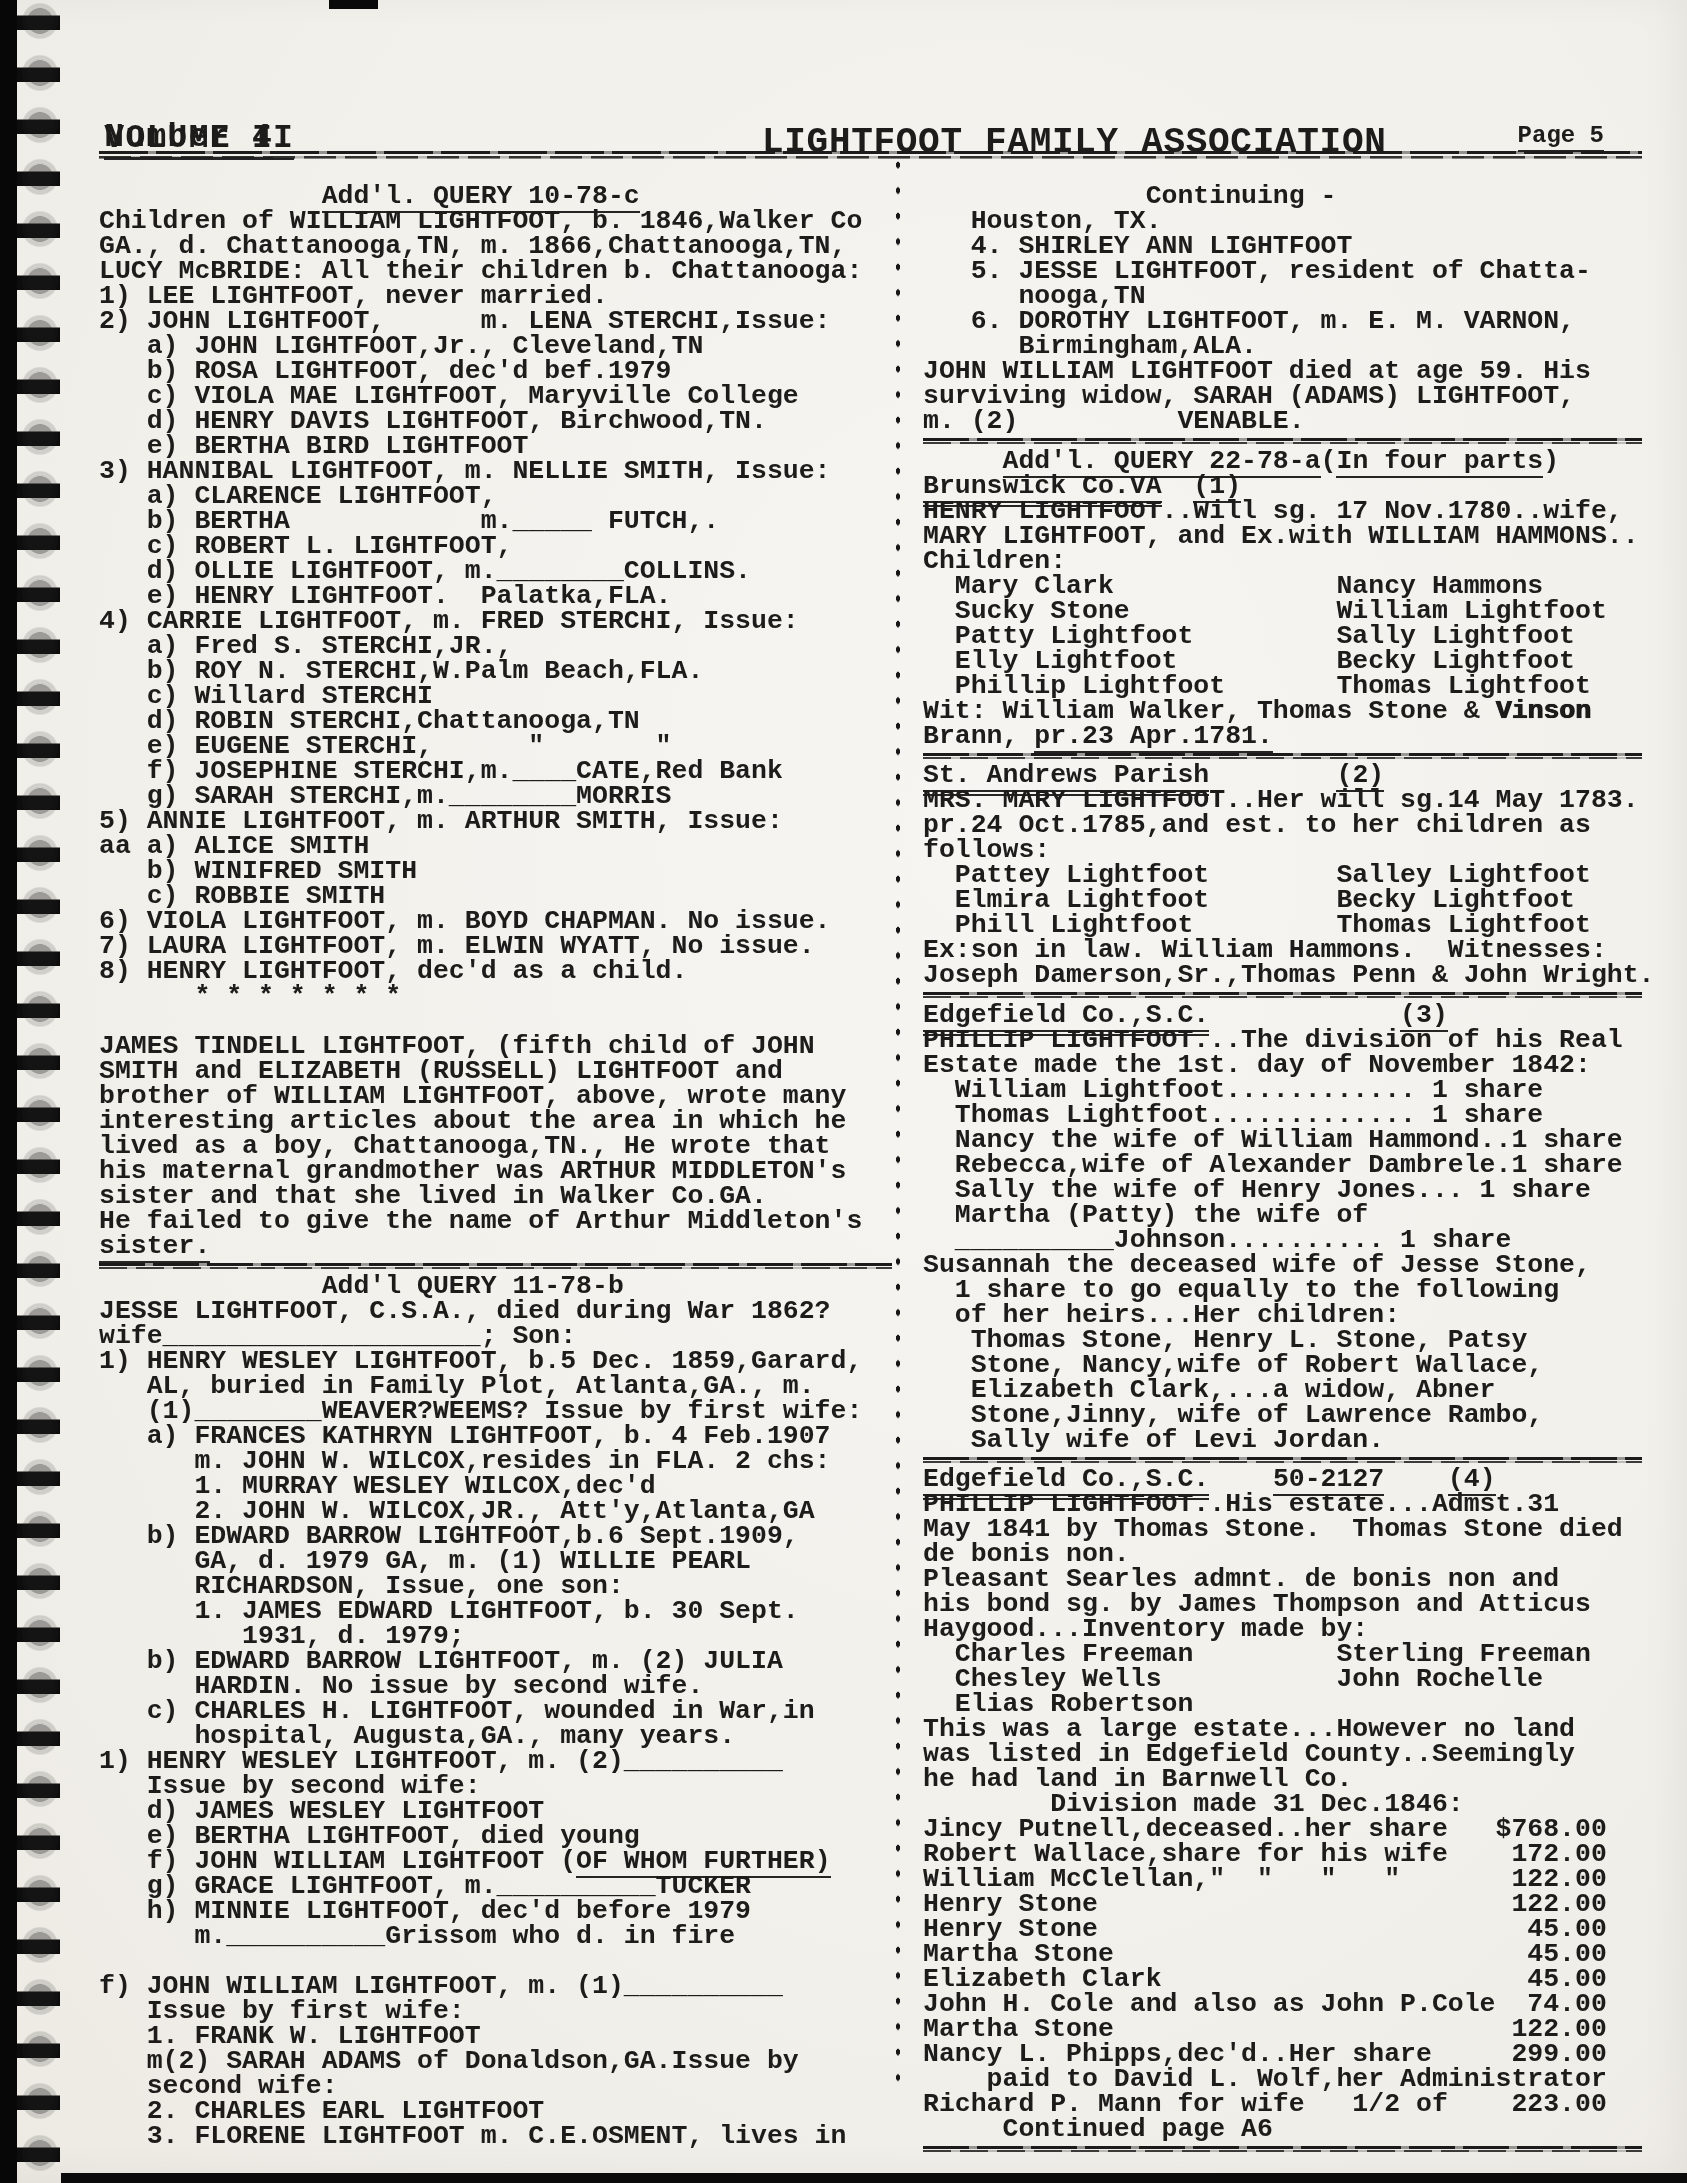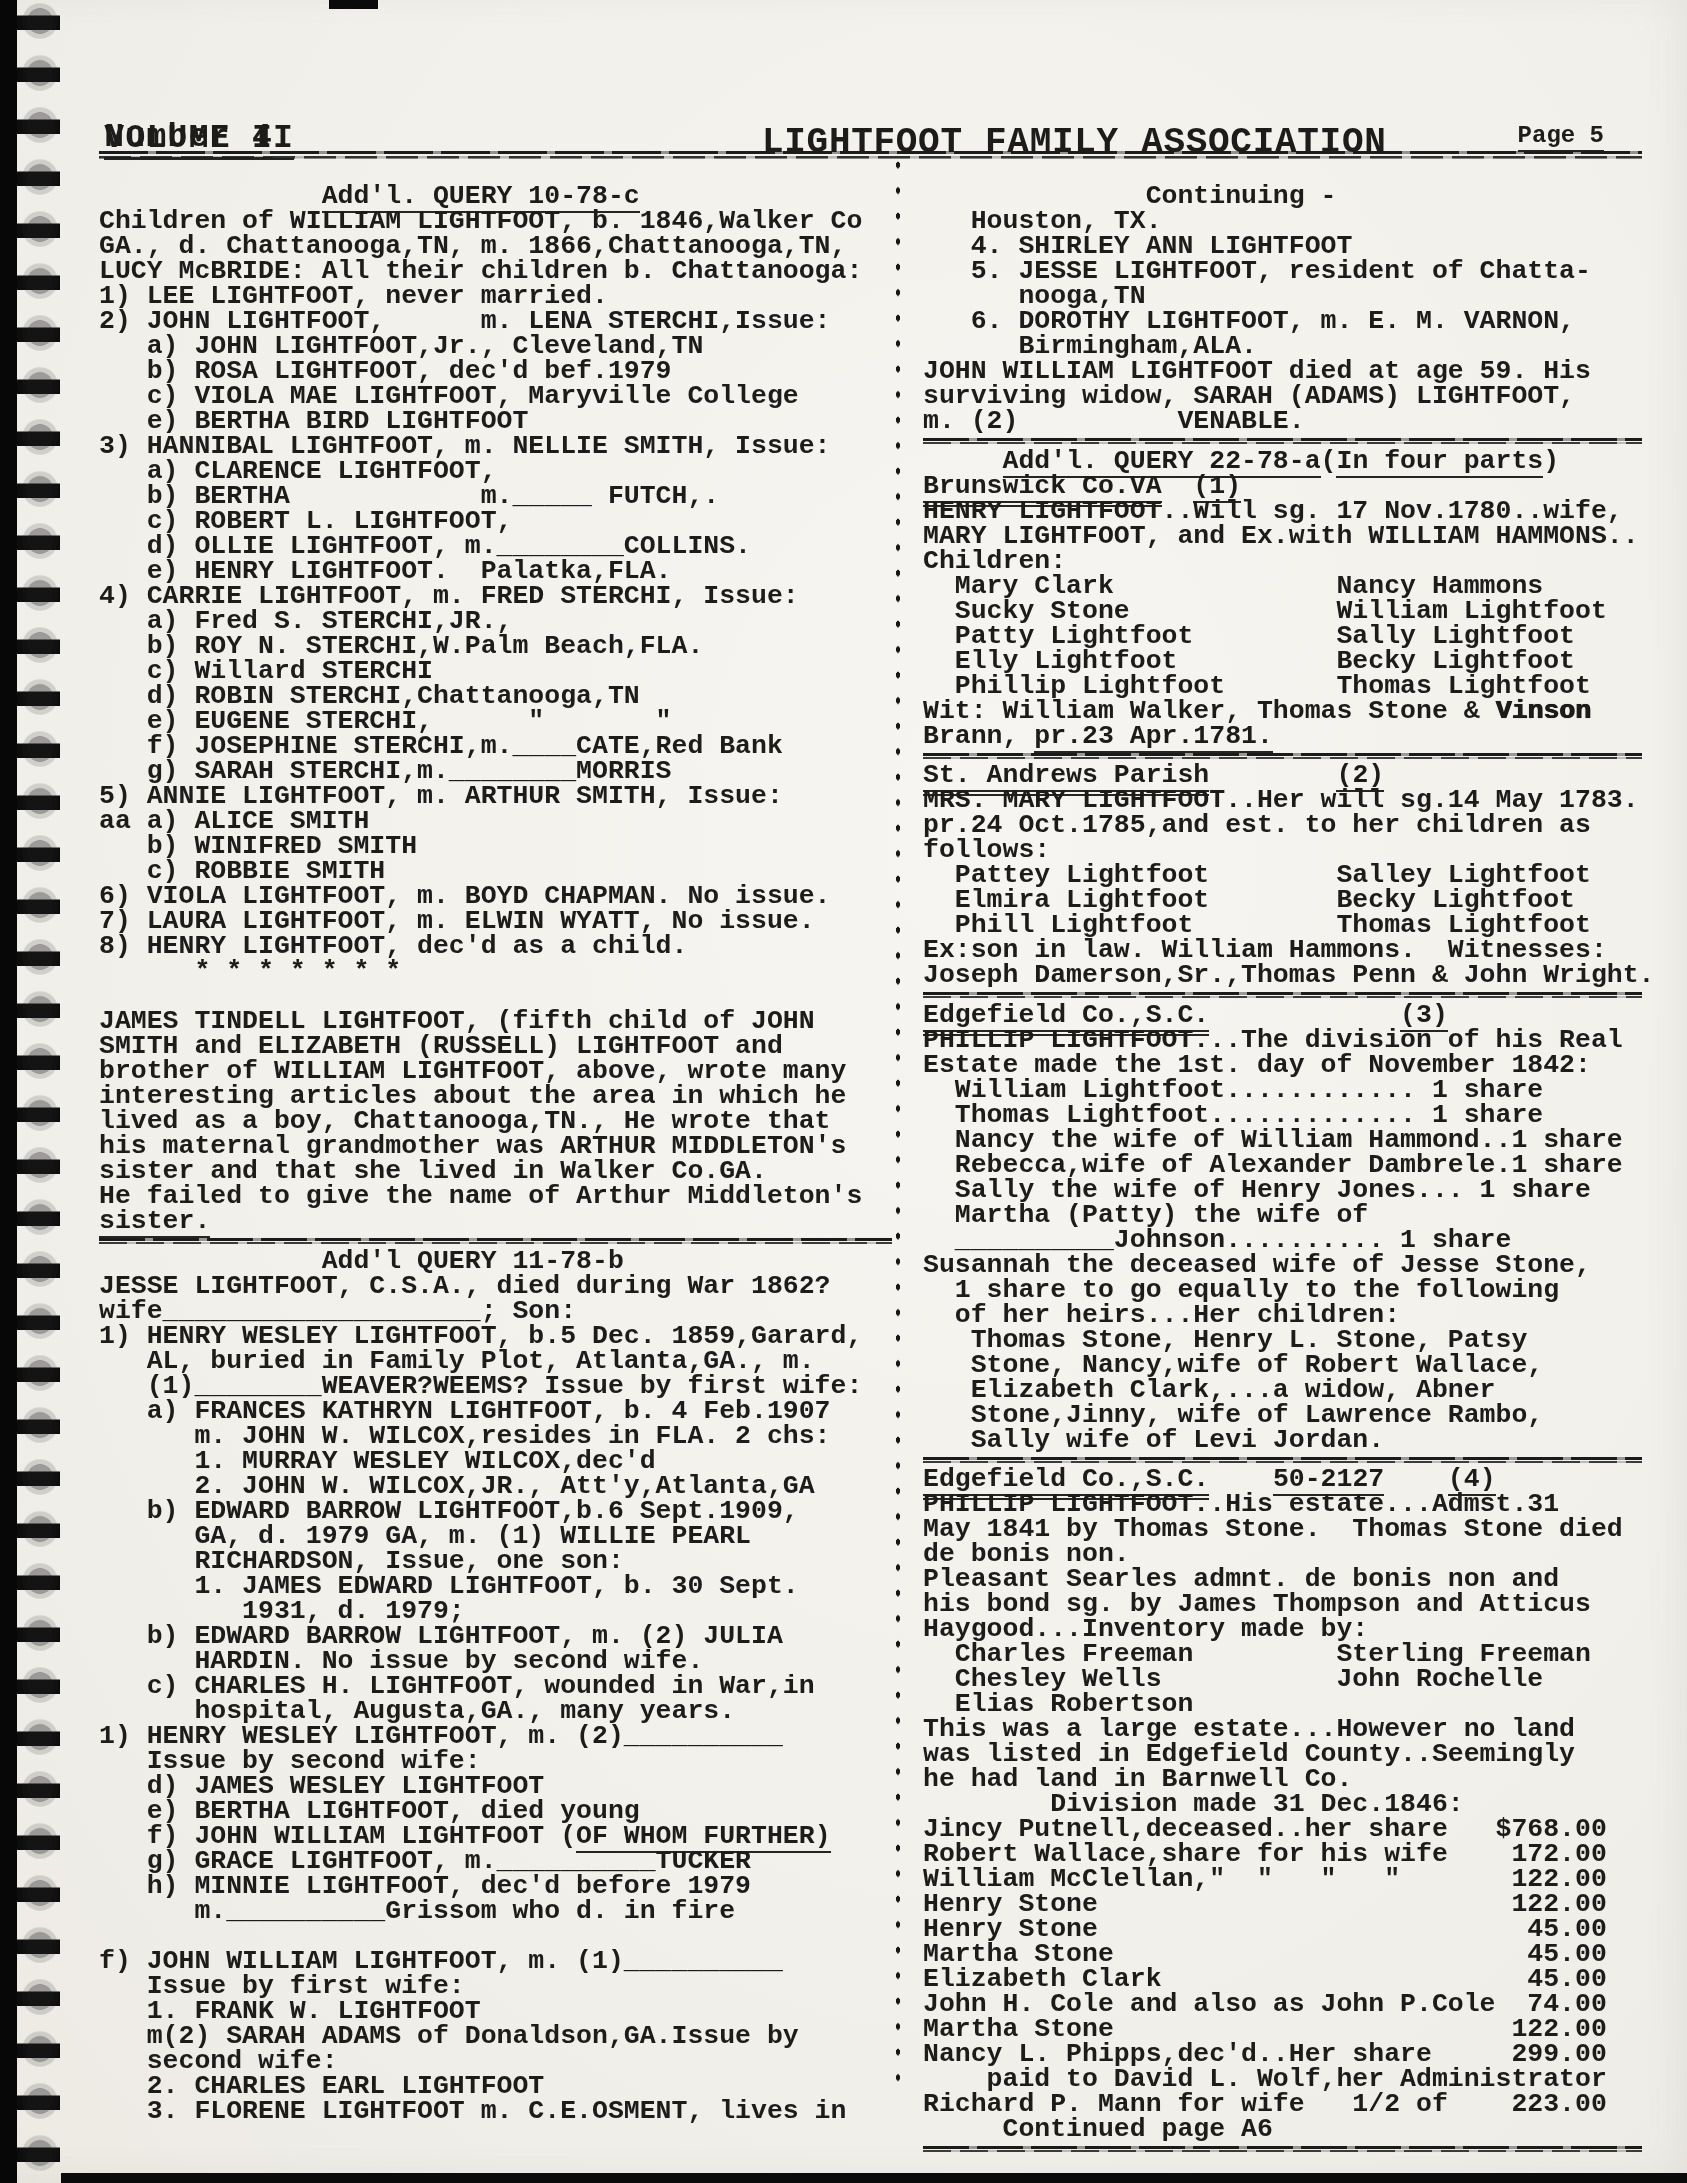--- a/index.html
+++ b/index.html
@@ -84,20 +84,21 @@
     <div class="col left" id="left-col">
         <div class="tline"><span>              </span><span class="u">Add'l. QUERY 10-78-c</span></div>
         <div class="tline"><span>Children of WILLIAM LIGHTFOOT, b. 1846,Walker Co</span></div>
         <div class="tline"><span>GA., d. Chattanooga,TN, m. 1866,Chattanooga,TN,</span></div>
         <div class="tline"><span>LUCY McBRIDE: All their children b. Chattanooga:</span></div>
         <div class="tline"><span>1) LEE LIGHTFOOT, never married.</span></div>
         <div class="tline"><span>2) JOHN LIGHTFOOT,      m. LENA STERCHI,Issue:</span></div>
         <div class="tline"><span>   a) JOHN LIGHTFOOT,Jr., Cleveland,TN</span></div>
         <div class="tline"><span>   b) ROSA LIGHTFOOT, dec'd bef.1979</span></div>
         <div class="tline"><span>   c) VIOLA MAE LIGHTFOOT, Maryville College</span></div>
+        <div class="tline"><span>   d) HENRY DAVIS LIGHTFOOT, Birchwood,TN.</span></div>
         <div class="tline"><span>   e) BERTHA BIRD LIGHTFOOT</span></div>
         <div class="tline"><span>3) HANNIBAL LIGHTFOOT, m. NELLIE SMITH, Issue:</span></div>
         <div class="tline"><span>   a) CLARENCE LIGHTFOOT,</span></div>
         <div class="tline"><span>   b) BERTHA            m._____ FUTCH,.</span></div>
         <div class="tline"><span>   c) ROBERT L. LIGHTFOOT,</span></div>
         <div class="tline"><span>   d) OLLIE LIGHTFOOT, m.________COLLINS.</span></div>
         <div class="tline"><span>   e) HENRY LIGHTFOOT.  Palatka,FLA.</span></div>
         <div class="tline"><span>4) CARRIE LIGHTFOOT, m. FRED STERCHI, Issue:</span></div>
         <div class="tline"><span>   a) Fred S. STERCHI,JR.,</span></div>
         <div class="tline"><span>   b) ROY N. STERCHI,W.Palm Beach,FLA.</span></div>

